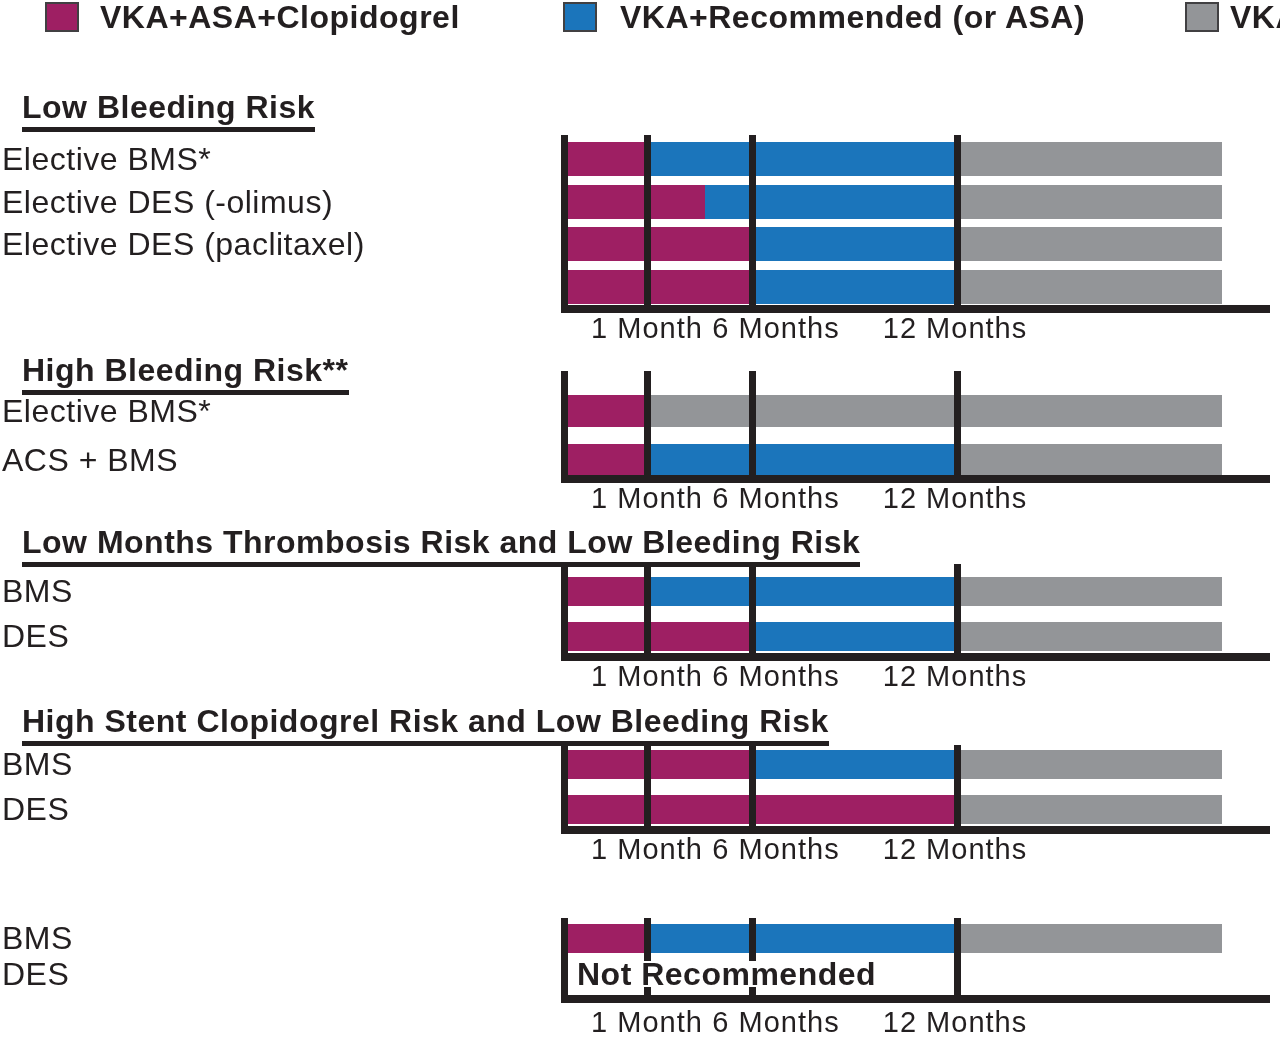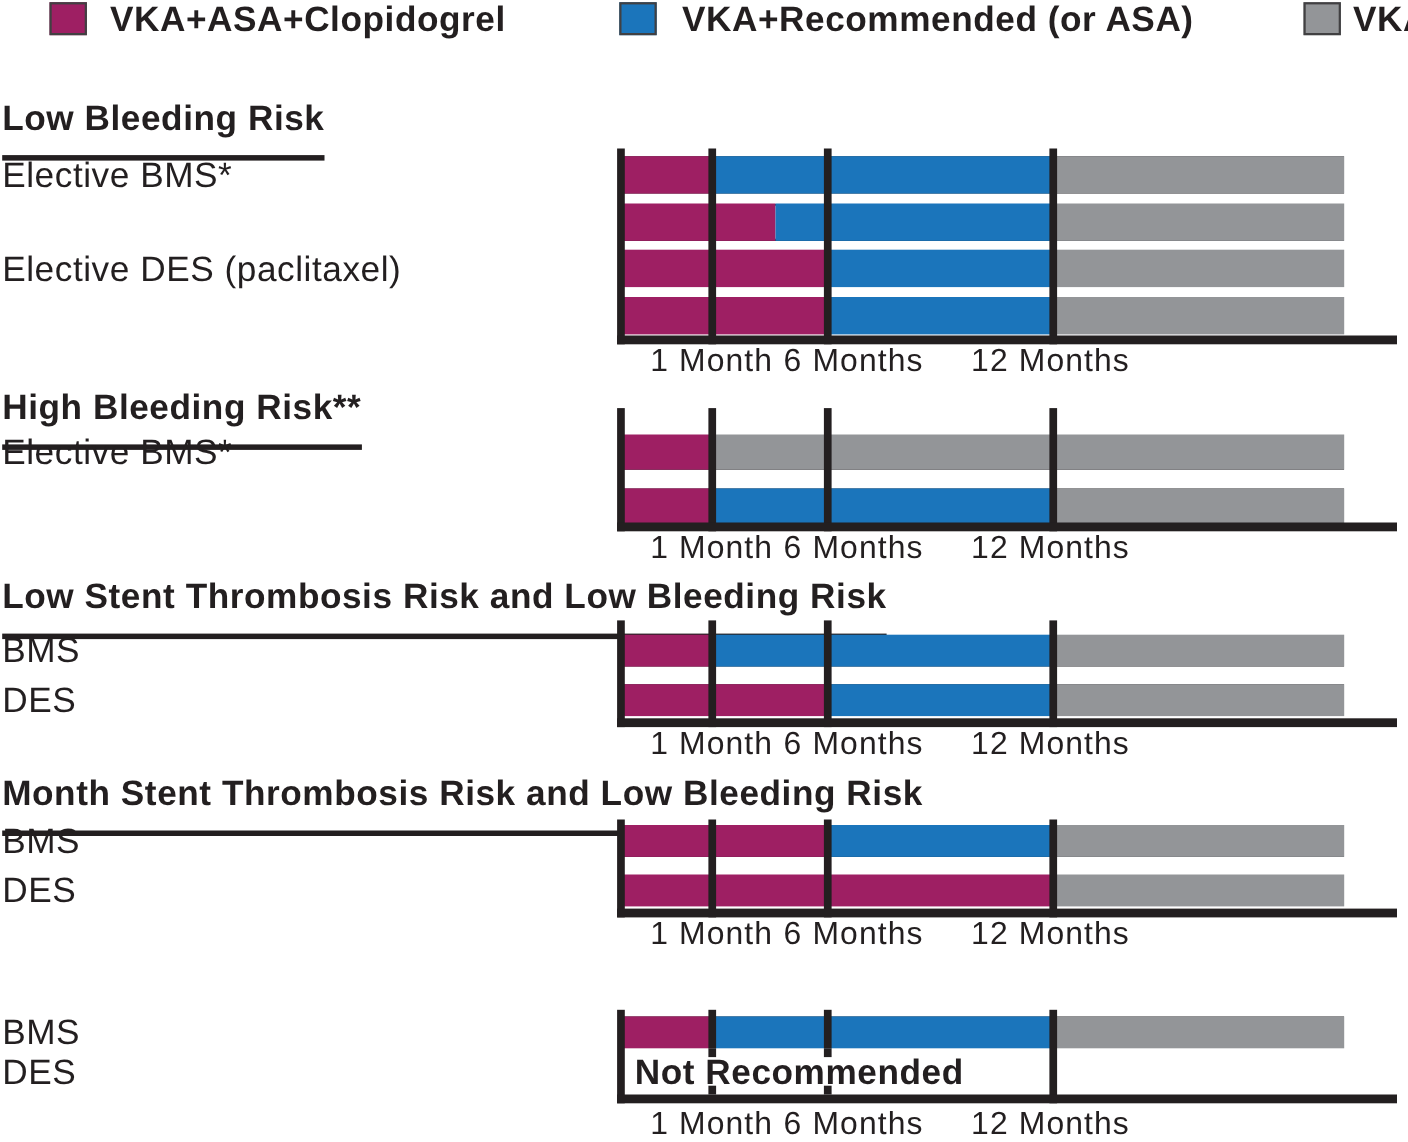--- a/index.html
+++ b/index.html
@@ -3,21 +3,21 @@
 <meta charset="utf-8">
 <style>
   html,body{margin:0;padding:0;background:#ffffff;}
   #figure{
     position:relative;width:1280px;height:1038px;background:#ffffff;overflow:hidden;
     font-family:"Liberation Sans","DejaVu Sans",sans-serif;color:#231F20;
   }
   .legend-swatch{position:absolute;top:2px;width:34px;height:30px;border:2px solid #414042;box-sizing:border-box;}
   .legend-label{position:absolute;top:0;font-size:32px;font-weight:bold;line-height:34px;letter-spacing:0.5px;white-space:nowrap;}
   .sec-title{position:absolute;font-size:32px;font-weight:bold;line-height:34px;letter-spacing:0.5px;
-             border-bottom:5px solid #231F20;padding-bottom:17px;white-space:nowrap;}
+             border-bottom:5px solid #231F20;padding-bottom:3px;white-space:nowrap;margin-left:20px;}
   .row-label{position:absolute;left:2px;font-size:32px;letter-spacing:0.5px;display:flex;align-items:center;white-space:nowrap;z-index:2;}
   .bar-row{position:absolute;display:flex;box-shadow:inset 0 0 0 2px #231F20;z-index:1;}
   .seg{height:100%;flex-shrink:0;}
   .vline{position:absolute;width:7px;background:#231F20;z-index:3;}
   .baseline{position:absolute;background:#231F20;z-index:3;}
   .tick-label{position:absolute;font-size:29px;letter-spacing:1px;white-space:nowrap;transform:translateX(-50%);z-index:2;}
   .nr-text{position:absolute;font-size:32px;font-weight:bold;letter-spacing:0.5px;white-space:nowrap;z-index:4;}
 </style>
 </head>
 <body>
@@ -31,20 +31,21 @@
     <div class="legend-swatch" id="sw2" style="left: 1185px; background: rgb(147, 149, 152);"></div>
     <div class="legend-label" style="left:1230px;">VKA</div>
   </div>
 <div class="sec-title" style="left: 2px; top: 90px;">Low Bleeding Risk</div>
     <div class="row-label" style="top: 139px; height: 40px;">Elective BMS*</div>
     <div class="bar-row" style="left: 565px; top: 142px; height: 34px; width: 657px;">
       <div class="seg" style="width: 83px; background: rgb(158, 31, 99);"></div>
       <div class="seg" style="width: 310px; background: rgb(27, 117, 187);"></div>
       <div class="seg" style="width: 264px; background: rgb(147, 149, 152);"></div>
     </div>
+    <div class="row-label" style="top: 182px; height: 40px;">Elective DES (-olimus)</div>
     <div class="bar-row" style="left: 565px; top: 185px; height: 34px; width: 657px;">
       <div class="seg" style="width: 140px; background: rgb(158, 31, 99);"></div>
       <div class="seg" style="width: 253px; background: rgb(27, 117, 187);"></div>
       <div class="seg" style="width: 264px; background: rgb(147, 149, 152);"></div>
     </div>
     <div class="row-label" style="top: 224px; height: 40px;">Elective DES (paclitaxel)</div>
     <div class="bar-row" style="left: 565px; top: 227px; height: 34px; width: 657px;">
       <div class="seg" style="width: 188px; background: rgb(158, 31, 99);"></div>
       <div class="seg" style="width: 205px; background: rgb(27, 117, 187);"></div>
       <div class="seg" style="width: 264px; background: rgb(147, 149, 152);"></div>
@@ -61,55 +62,56 @@
     <div class="baseline" style="left: 561px; top: 305px; width: 709px; height: 8px;"></div>
     <div class="tick-label" style="left: 647px; top: 312px;">1 Month</div>
     <div class="tick-label" style="left: 776px; top: 312px;">6 Months</div>
     <div class="tick-label" style="left: 955px; top: 312px;">12 Months</div>
     <div class="sec-title" style="left: 2px; top: 353px;">High Bleeding Risk**</div>
     <div class="row-label" style="top: 392px; height: 38px;">Elective BMS*</div>
     <div class="bar-row" style="left: 565px; top: 395px; height: 32px; width: 657px;">
       <div class="seg" style="width: 83px; background: rgb(158, 31, 99);"></div>
       <div class="seg" style="width: 574px; background: rgb(147, 149, 152);"></div>
     </div>
+    <div class="row-label" style="top: 441px; height: 38px;">ACS + BMS</div>
     <div class="bar-row" style="left: 565px; top: 444px; height: 32px; width: 657px;">
       <div class="seg" style="width: 83px; background: rgb(158, 31, 99);"></div>
       <div class="seg" style="width: 310px; background: rgb(27, 117, 187);"></div>
       <div class="seg" style="width: 264px; background: rgb(147, 149, 152);"></div>
     </div>
     <div class="vline" style="left: 561px; top: 371px; height: 112px;"></div>
     <div class="vline" style="left: 644px; top: 371px; height: 112px;"></div>
     <div class="vline" style="left: 749px; top: 371px; height: 112px;"></div>
     <div class="vline" style="left: 954px; top: 371px; height: 112px;"></div>
     <div class="baseline" style="left: 561px; top: 475px; width: 709px; height: 8px;"></div>
     <div class="tick-label" style="left: 647px; top: 482px;">1 Month</div>
     <div class="tick-label" style="left: 776px; top: 482px;">6 Months</div>
     <div class="tick-label" style="left: 955px; top: 482px;">12 Months</div>
-    <div class="sec-title" style="left: 2px; top: 525px;">Low Stent Thrombosis Risk and Low Bleeding Risk</div>
+    <div class="sec-title" style="left: 2px; top: 525px;">Low Months Thrombosis Risk and Low Bleeding Risk</div>
     <div class="row-label" style="top: 574px; height: 35px;">BMS</div>
     <div class="bar-row" style="left: 565px; top: 577px; height: 29px; width: 657px;">
       <div class="seg" style="width: 83px; background: rgb(158, 31, 99);"></div>
       <div class="seg" style="width: 310px; background: rgb(27, 117, 187);"></div>
       <div class="seg" style="width: 264px; background: rgb(147, 149, 152);"></div>
     </div>
     <div class="row-label" style="top: 619px; height: 35px;">DES</div>
     <div class="bar-row" style="left: 565px; top: 622px; height: 29px; width: 657px;">
       <div class="seg" style="width: 188px; background: rgb(158, 31, 99);"></div>
       <div class="seg" style="width: 205px; background: rgb(27, 117, 187);"></div>
       <div class="seg" style="width: 264px; background: rgb(147, 149, 152);"></div>
     </div>
     <div class="vline" style="left: 561px; top: 564px; height: 97px;"></div>
     <div class="vline" style="left: 644px; top: 564px; height: 97px;"></div>
     <div class="vline" style="left: 749px; top: 564px; height: 97px;"></div>
     <div class="vline" style="left: 954px; top: 564px; height: 97px;"></div>
     <div class="baseline" style="left: 561px; top: 653px; width: 709px; height: 8px;"></div>
     <div class="tick-label" style="left: 647px; top: 660px;">1 Month</div>
     <div class="tick-label" style="left: 776px; top: 660px;">6 Months</div>
     <div class="tick-label" style="left: 955px; top: 660px;">12 Months</div>
-    <div class="sec-title" style="left: 2px; top: 704px;">Month Stent Thrombosis Risk and Low Bleeding Risk</div>
+    <div class="sec-title" style="left: 2px; top: 704px;">High Stent Clopidogrel Risk and Low Bleeding Risk</div>
     <div class="row-label" style="top: 747px; height: 35px;">BMS</div>
     <div class="bar-row" style="left: 565px; top: 750px; height: 29px; width: 657px;">
       <div class="seg" style="width: 188px; background: rgb(158, 31, 99);"></div>
       <div class="seg" style="width: 205px; background: rgb(27, 117, 187);"></div>
       <div class="seg" style="width: 264px; background: rgb(147, 149, 152);"></div>
     </div>
     <div class="row-label" style="top: 792px; height: 35px;">DES</div>
     <div class="bar-row" style="left: 565px; top: 795px; height: 29px; width: 657px;">
       <div class="seg" style="width: 393px; background: rgb(158, 31, 99);"></div>
       <div class="seg" style="width: 264px; background: rgb(147, 149, 152);"></div>

